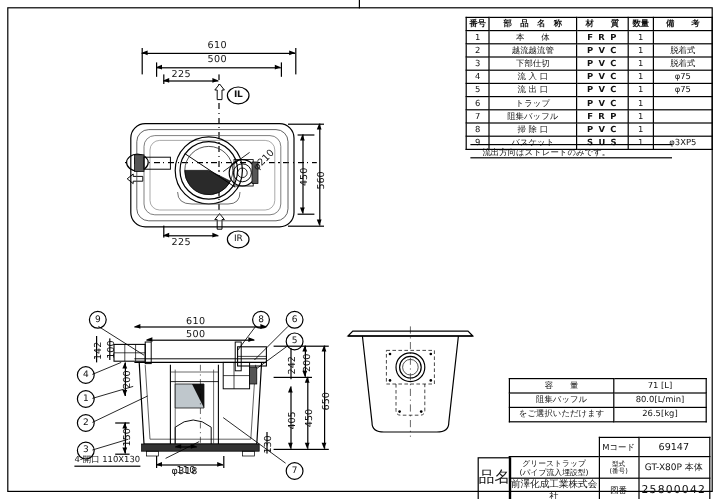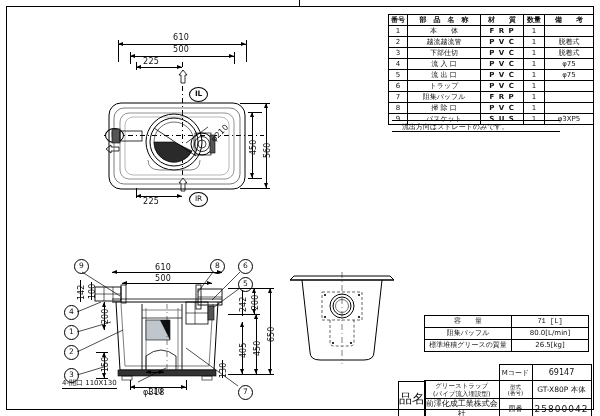--- a/index.html
+++ b/index.html
@@ -76,21 +76,21 @@
     <div class="ext" style="left:136px;top:62px;height:8px;"></div>
     <div class="dtxt" style="left:143px;top:58px;">225</div>
 
     <div class="ctr" style="left:182px;top:62px;height:130px;"></div>
 
     <div class="ctrh" style="left:104px;top:135px;width:160px;"></div>
 
     <svg style="left:178px;top:70px;" width="10" height="13">
       <polygon points="5,0 9,5 7,5 7,13 3,13 3,5 1,5" fill="#fff" stroke="#000" stroke-width="0.8"></polygon>
     </svg>
-    <div class="iomark" style="left:189px;top:87px;font-weight:bold;">IL</div>
+    <div class="iomark" style="left:189px;top:72px;font-weight:bold;">IL</div>
 
     <svg style="left:178px;top:178px;" width="10" height="13">
       <polygon points="5,0 9,5 7,5 7,13 3,13 3,5 1,5" fill="#fff" stroke="#000" stroke-width="0.8"></polygon>
     </svg>
     <div class="iomark" style="left:189px;top:192px;">IR</div>
 
     <div class="iomark" style="left:105px;top:128px;">IC</div>
     <svg style="left:106px;top:144px;" width="13" height="10">
       <polygon points="0,5 5,1 5,3 13,3 13,7 5,7 5,9" fill="#fff" stroke="#000" stroke-width="0.8"></polygon>
     </svg>
@@ -410,28 +410,28 @@
   </table>
 
   <div class="note" style="left:402px;top:122px;">流出方向はストレートのみです。</div>
   <div class="ln h1" style="left:392px;top:120px;width:168px;"></div>
   <div class="ln h1" style="left:392px;top:131px;width:168px;"></div>
 
   <table class="spec" id="spec-table" style="left:424px;top:315px;">
     <tbody id="spec-body">
         <tr>
           <td style="width: 86px; margin-left: 20px;">容　　量</td>
-          <td style="width: 76px; font-family: Liberation Mono, monospace;">71  [L]</td>
+          <td style="width: 76px;">71  [L]</td>
         </tr>
         <tr>
           <td style="width: 86px;">阻集バッフル</td>
           <td style="width: 76px; margin-top: 12px;">80.0[L/min]</td>
         </tr>
         <tr>
-          <td style="width: 86px;">標準堆積グリースの質量</td>
+          <td style="width: 86px;">をご選択いただけます</td>
           <td style="width: 76px;">26.5[kg]</td>
         </tr>
       </tbody>
   </table>
 
   <table class="tb" style="left:424px;top:364px;">
     <tbody>
         <tr>
       <td style="width:74px;border:none;"></td>
       <td style="width:32px;height:15px;font-size:7px;">Mコード</td>

